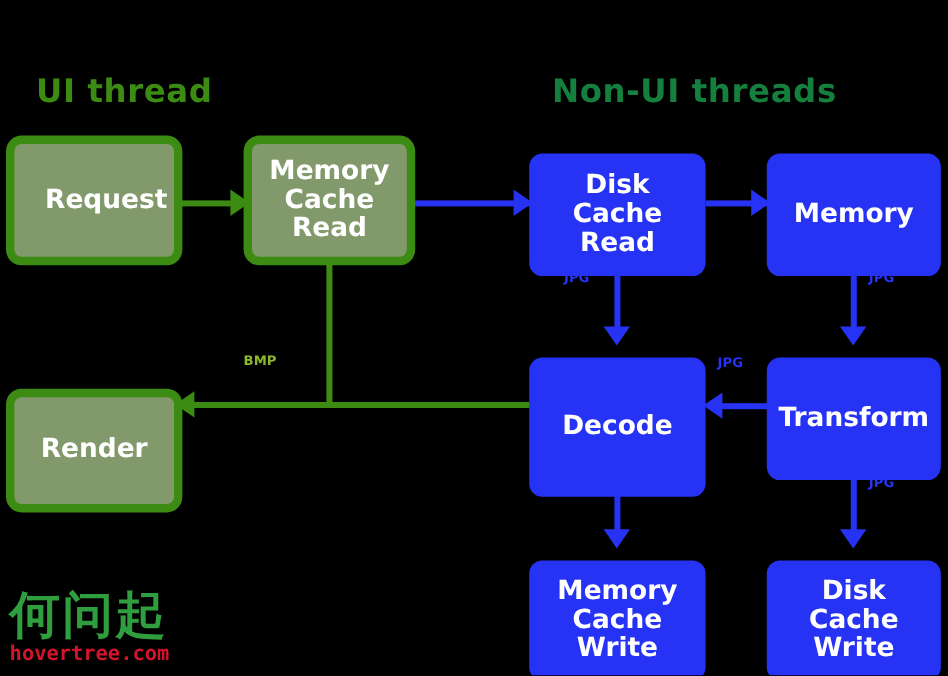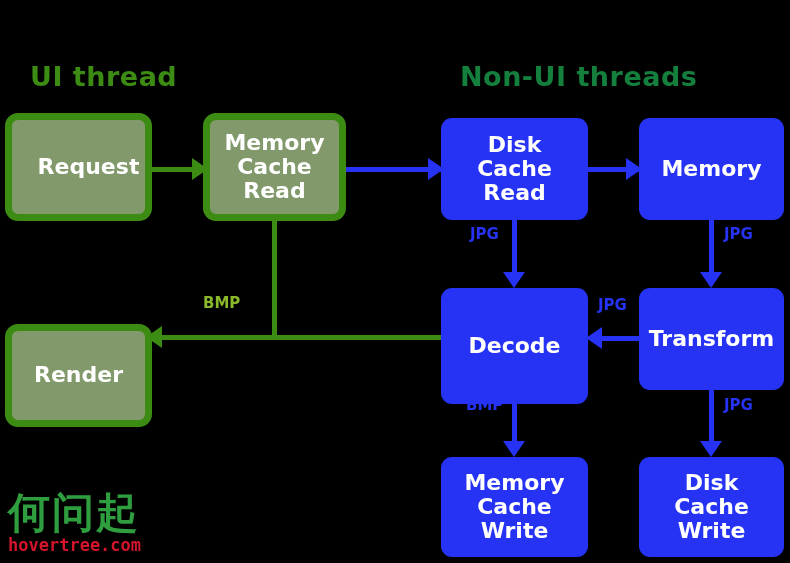--- a/index.html
+++ b/index.html
@@ -53,20 +53,21 @@
 
   .node.green {
     background: #82996b;
     border: 7px solid #3c8c14;
     border-radius: 13px;
   }
   .node.blue {
     background: #2633f5;
     border: 0;
     border-radius: 11px;
+    margin-top: 10px;
   }
 
   
   .edge {
     position: absolute;
     z-index: 2;
   }
   .edge.h { height: 5px; }
   .edge.v { width: 5px; }
   .edge.blue  { background: #2633f5; }
@@ -100,21 +101,21 @@
   }
   .arrow.down.blue {
     border-left: 11px solid transparent;
     border-right: 11px solid transparent;
     border-top: 16px solid #2633f5;
   }
 
   
   .edge-label {
     position: absolute;
-    font-size: 15px;
+    font-size: 11px;
     font-weight: bold;
     white-space: nowrap;
     z-index: 4;
   }
   .edge-label.blue  { color: #2633f5; }
   .edge-label.green { color: #8ab82a; }
 
   
   #watermark {
     position: absolute;

